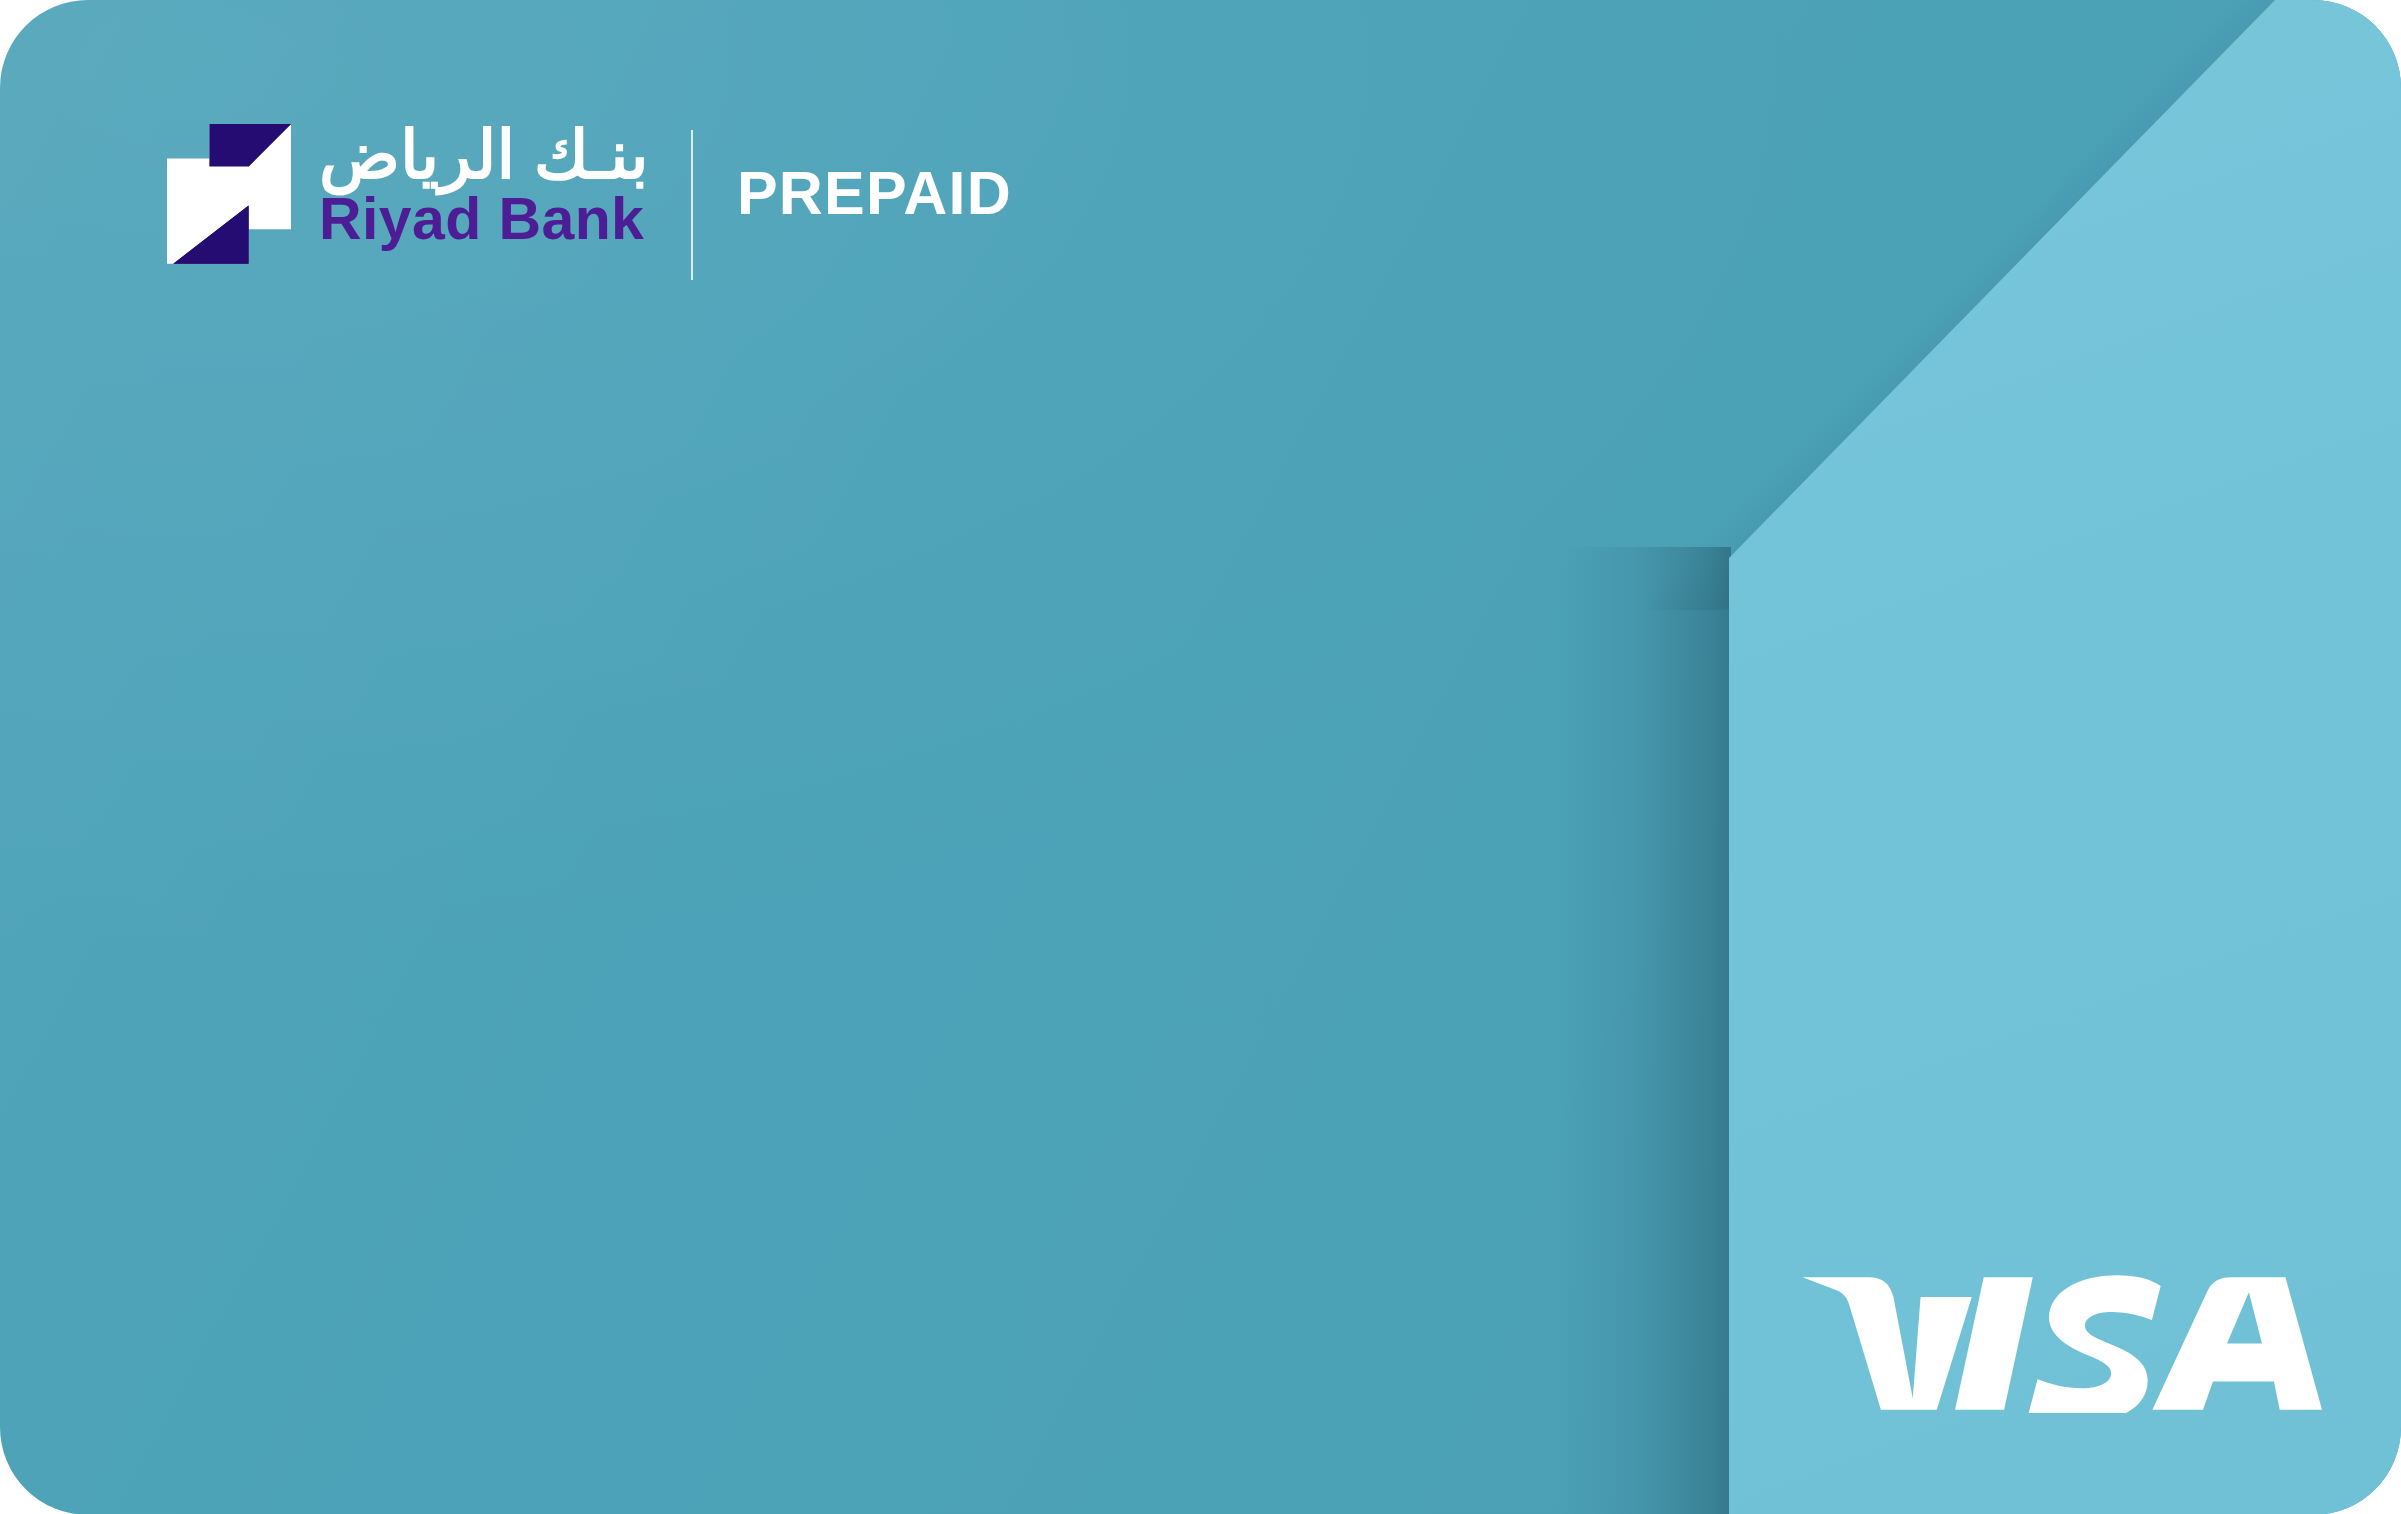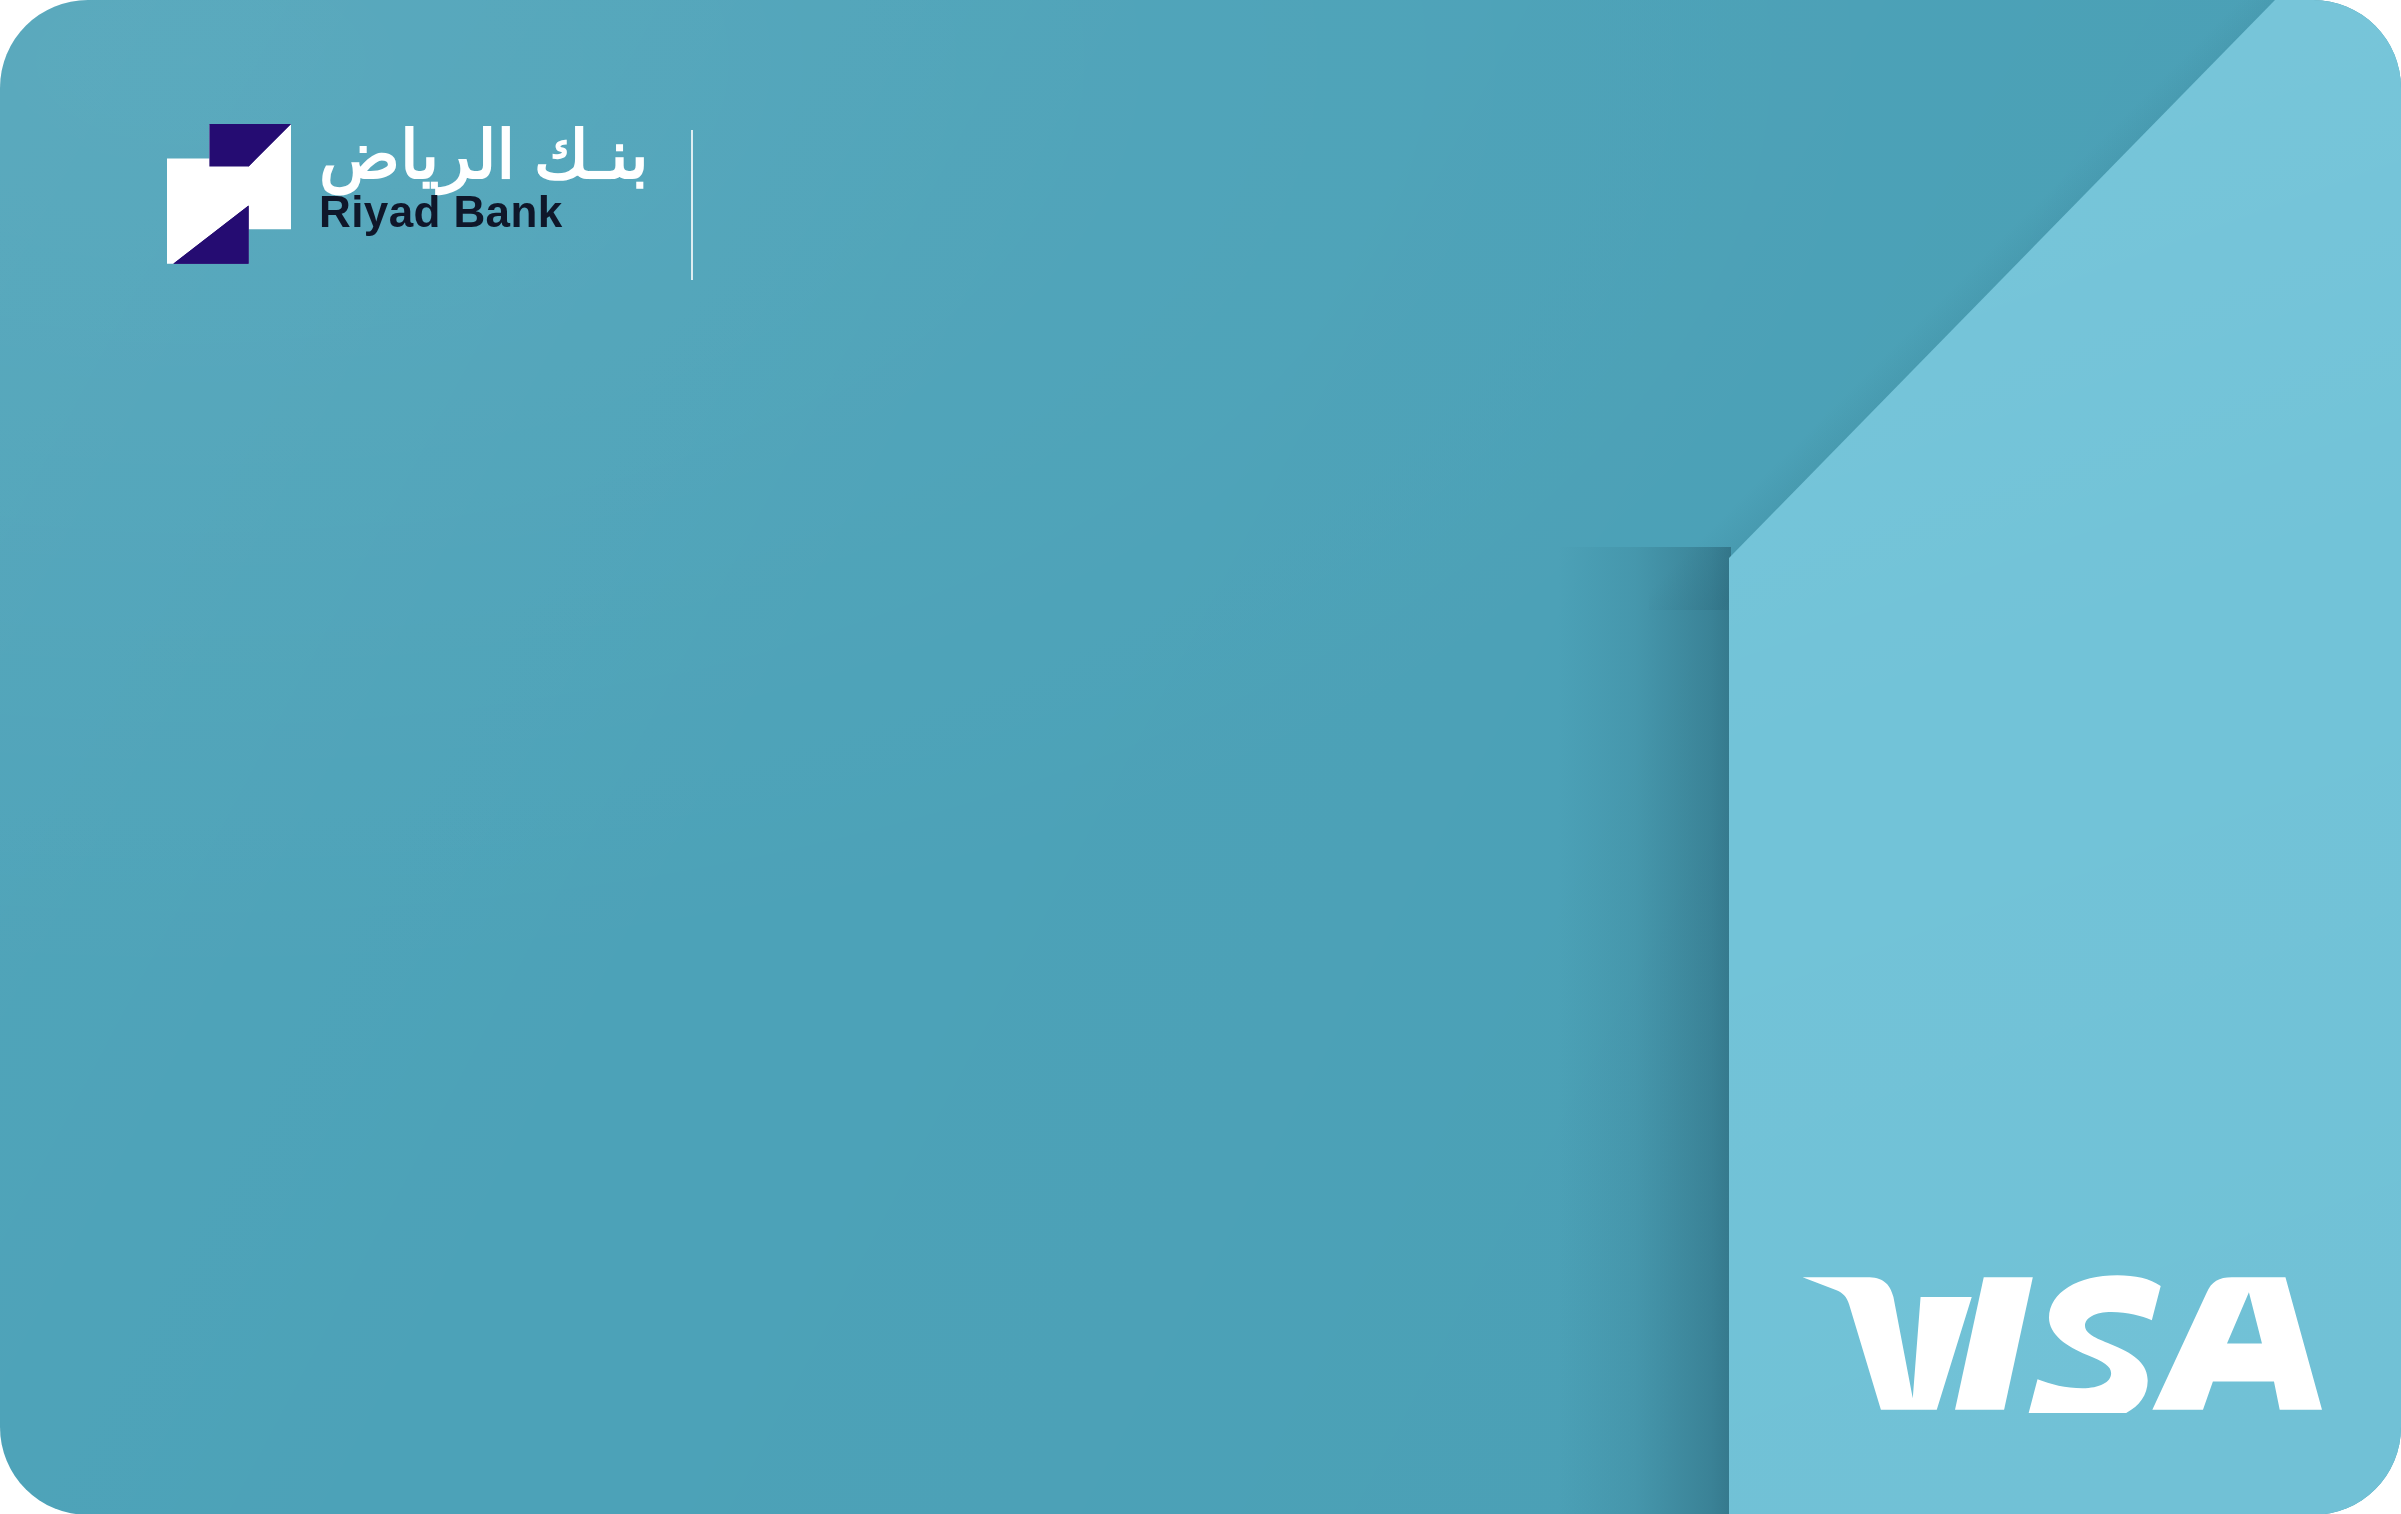--- a/index.html
+++ b/index.html
@@ -109,22 +109,22 @@
     line-height: 0.92;
     font-weight: 700;
     letter-spacing: 1.6px;
     direction: rtl;
     text-align: right;
     white-space: nowrap;
   }
 
   .brand-latin {
     display: block;
-    color: #0f172a;
-    font-size: 44px;
+    color: #4c1d95;
+    font-size: 59px;
     line-height: 1.0;
     font-weight: 700;
     letter-spacing: 0.4px;
     margin-top: 4.7px;
     white-space: nowrap;
   }
 
   .brand-divider {
     width: 2.3px;
     height: 150px;
@@ -186,20 +186,21 @@
         </svg>
       </span>
 
       <span class="brand-words">
         <span class="brand-arabic">بنـك الرياض</span>
         <span class="brand-latin">Riyad Bank</span>
       </span>
 
       <span class="brand-divider"></span>
 
+      <span class="product-label">PREPAID</span>
     </div>
 
     <div class="visa-mark">
       <svg viewBox="0 0 1000 266" xmlns="http://www.w3.org/2000/svg" aria-hidden="true">
         <g fill="#ffffff">
 
           <path d="M5 6 H128 C158 6 172 17 179 44 L216 238 L231 44 H329 L262 260 H155 L94 58 C90 44 82 36 70 31 L5 6 Z"></path>
 
           <path d="M352 6 H446 L391 260 H297 L352 6 Z"></path>
 

